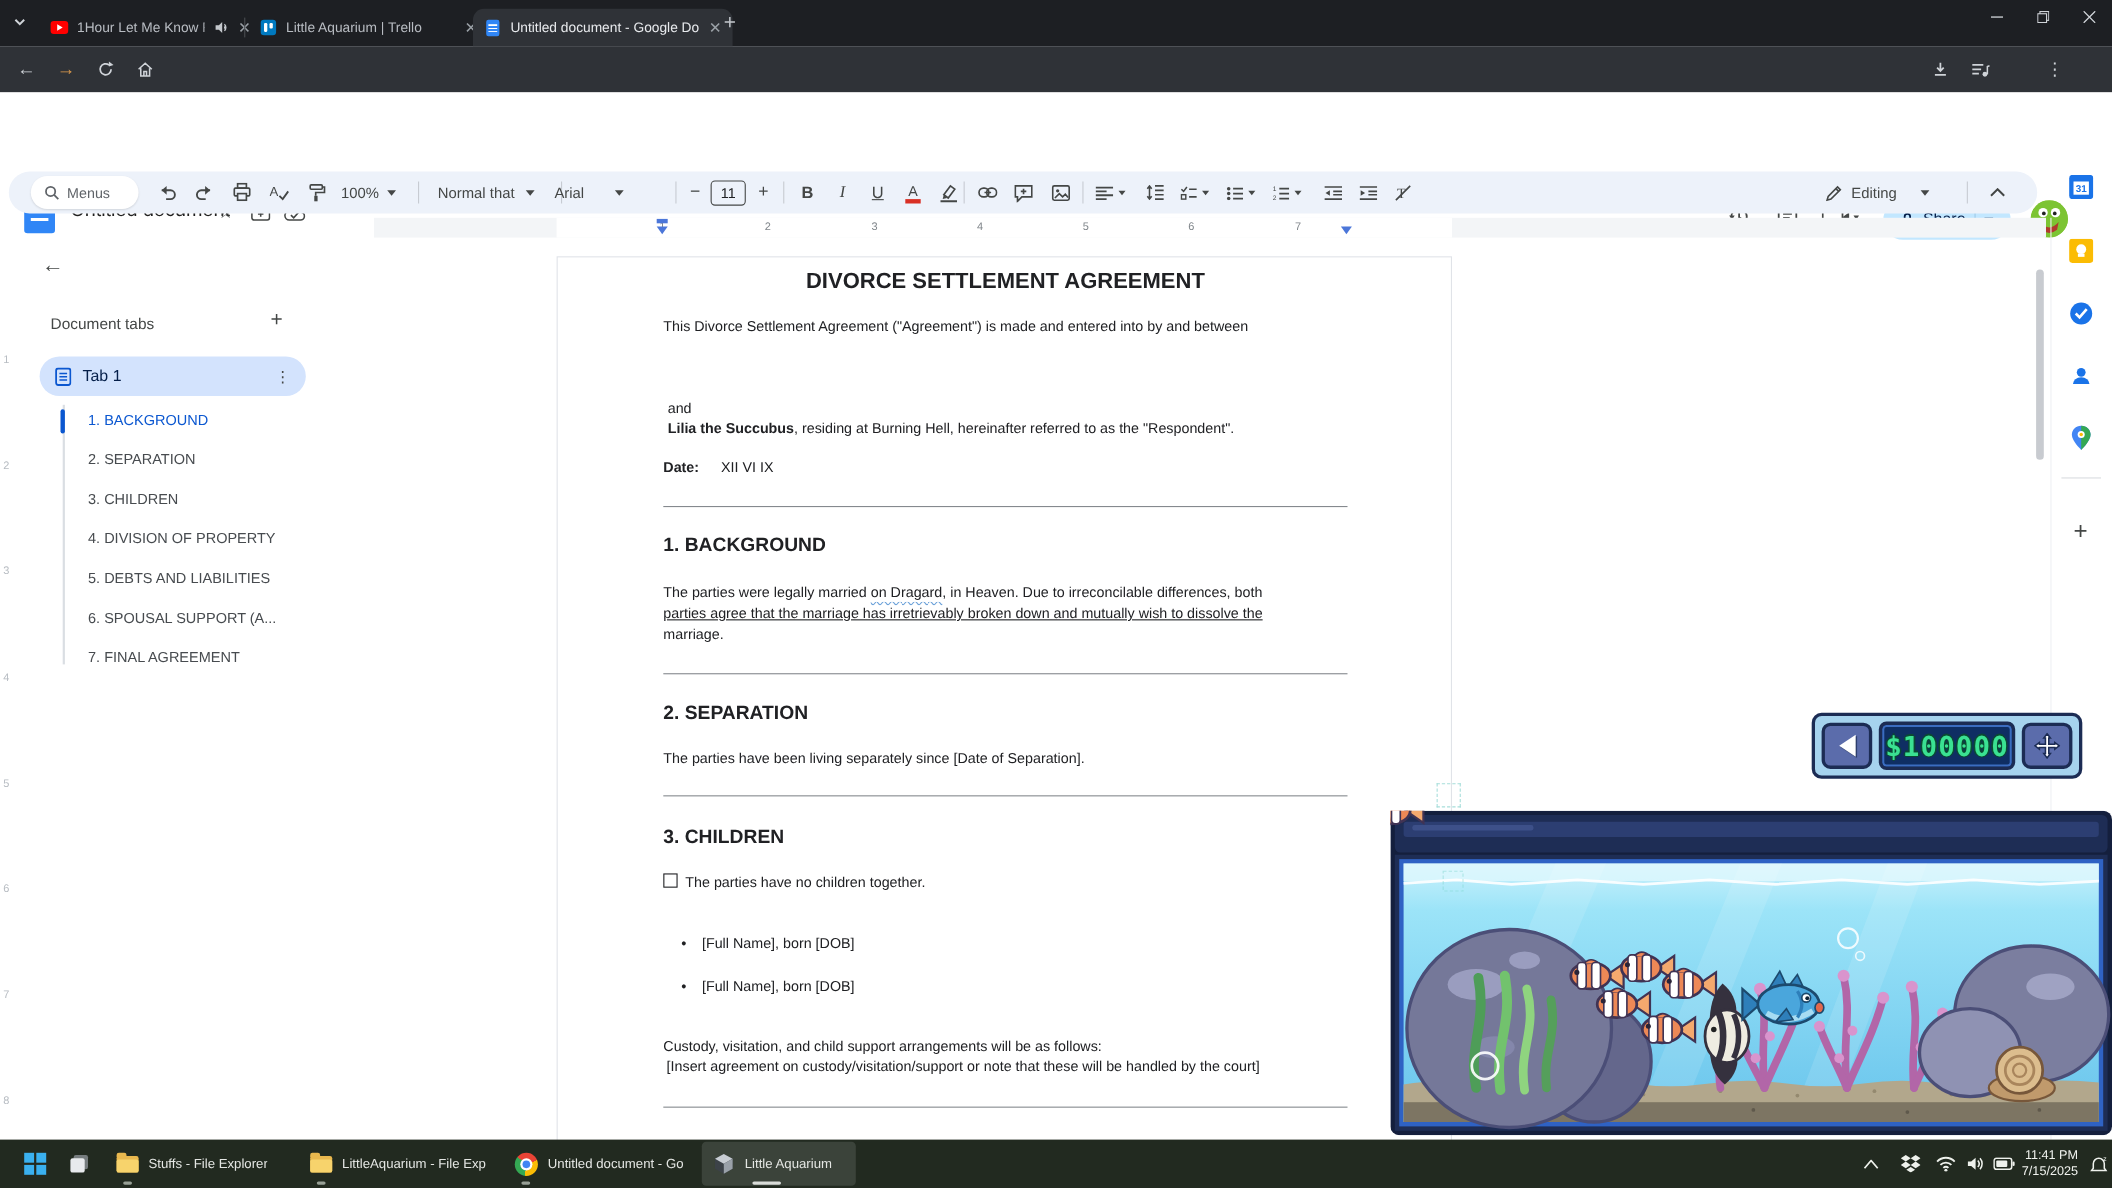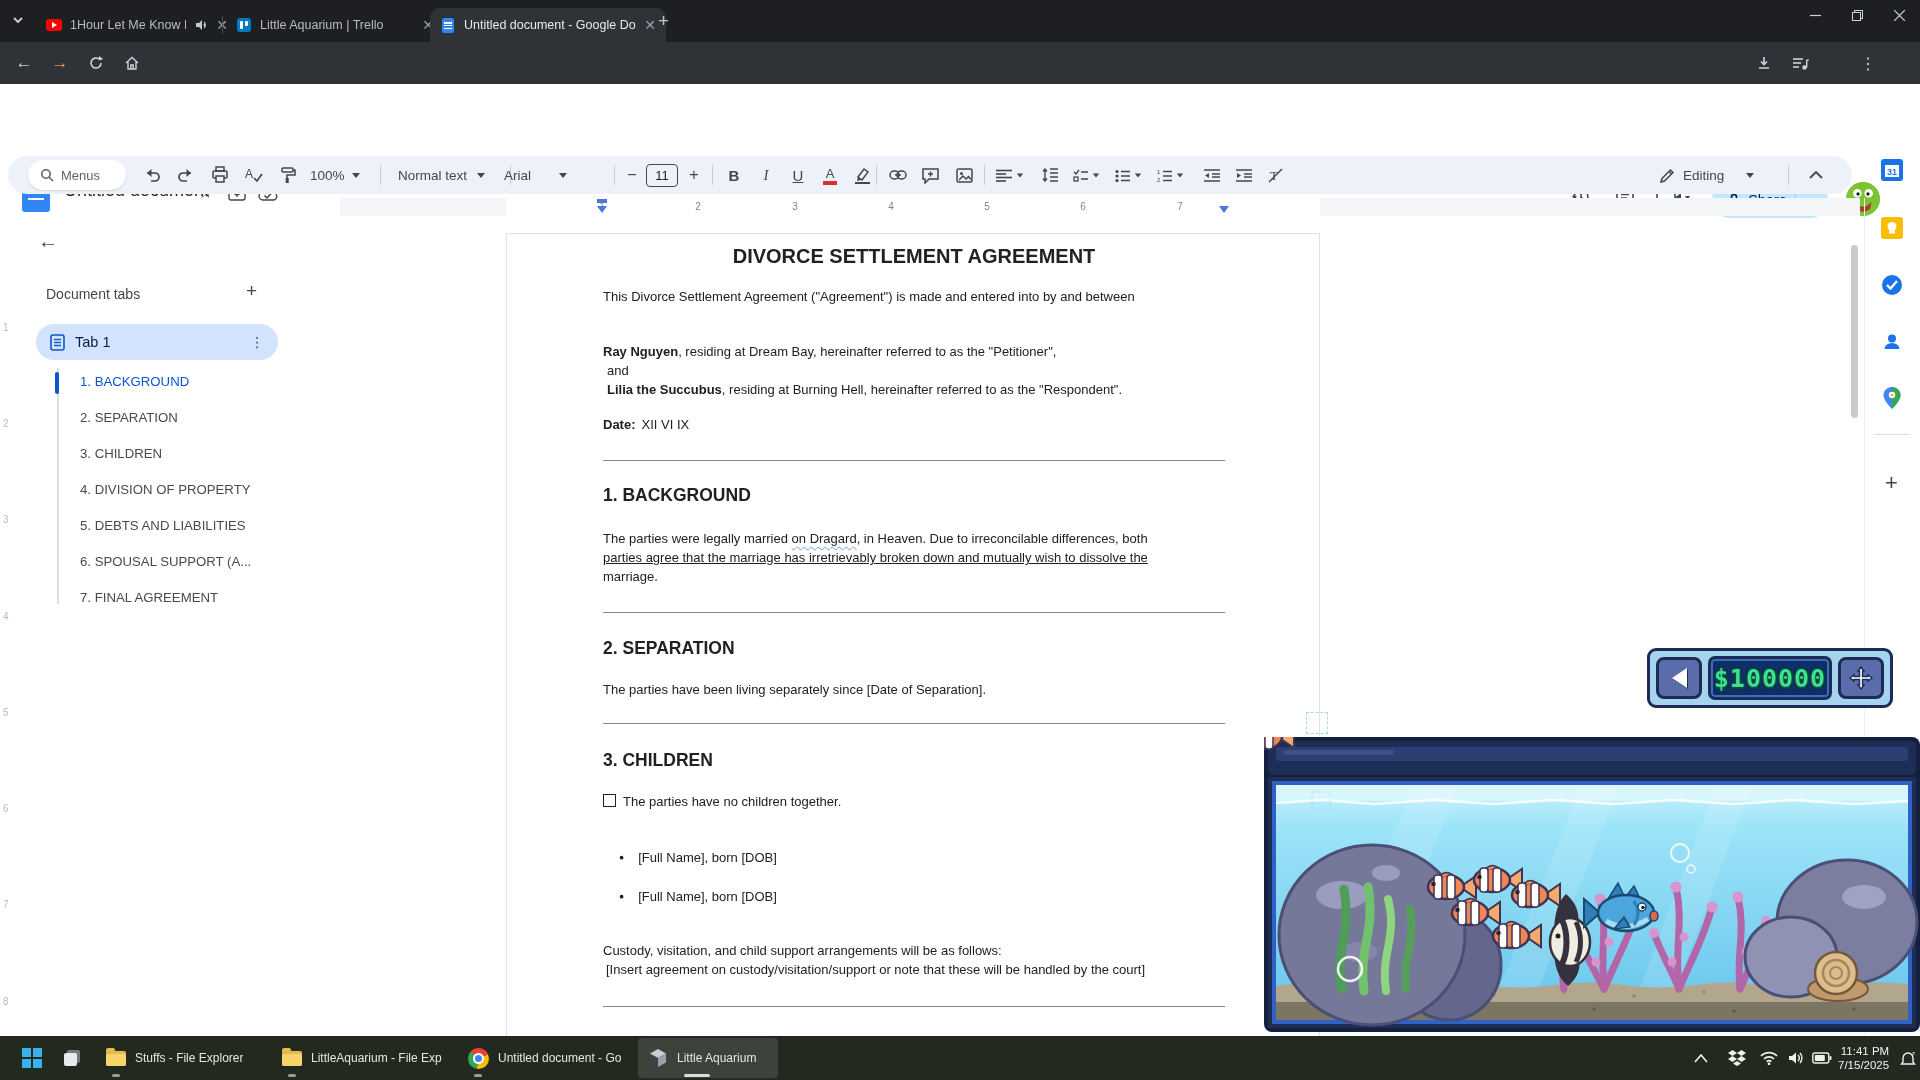--- a/index.html
+++ b/index.html
@@ -303,21 +303,21 @@
           <path d="M14,4 h2 v5 h-8 v3" fill="none" stroke="#444746" stroke-width="1.5"></path>
           <rect x="6.7" y="12" width="3" height="5" fill="#444746"></rect>
         </svg>
       </div>
     <div class="tbtxt" style="left:302px;">
         <span>100%</span>
         <span class="caret" style="margin-left:7px;"></span>
       </div>
     <div class="vdiv" style="left:372px;"></div>
     <div class="tbtxt" style="left:390px;">
-        <span>Normal text</span>
+        <span>Normal that</span>
         <span class="caret" style="margin-left:10px;"></span>
       </div>
     <div class="vdiv" style="left:502px;"></div>
     <div class="tbtxt" style="left:496px;">
         <span>Arial</span>
         <span class="caret" style="margin-left:28px;"></span>
       </div>
     <div class="vdiv" style="left:606px;"></div>
     <div class="tbico" style="left:612px;font-size:16px;">−</div>
     <div class="sizebox">11</div>
@@ -488,24 +488,23 @@
   <div class="outline-item" style="top:410px;">2. SEPARATION</div>
   <div class="outline-item" style="top:446px;">3. CHILDREN</div>
   <div class="outline-item" style="top:482px;">4. DIVISION OF PROPERTY</div>
   <div class="outline-item" style="top:518px;">5. DEBTS AND LIABILITIES</div>
   <div class="outline-item" style="top:554px;">6. SPOUSAL SUPPORT (A...</div>
   <div class="outline-item" style="top:590px;">7. FINAL AGREEMENT</div>
 
   <div class="page">
     <div class="dline" style="top:13px;left:0;width:814px;text-align:center;font-weight:bold;font-size:20px;">DIVORCE SETTLEMENT AGREEMENT</div>
     <div class="dline" style="top:53px;">This Divorce Settlement Agreement ("Agreement") is made and entered into by and between</div>
-    <div class="dline" style="top:108px;"><b>Ray Nguyen</b><span>, residing at Dream Bay, hereinafter referred to as the "Petitioner",</span></div>
     <div class="dline" style="top:127px;left:100px;">and</div>
     <div class="dline" style="top:146px;left:100px;"><b>Lilia the Succubus</b><span>, residing at Burning Hell, hereinafter referred to as the "Respondent".</span></div>
-    <div class="dline" style="top:181px;"><b>Date:</b><span style="margin-left:6px;">XII VI IX</span></div>
+    <div class="dline" style="top:181px;"><b>Date:</b><span style="margin-left:20px;">XII VI IX</span></div>
     <div class="doc-hr" style="top:226px;"></div>
     <div class="dhead" style="top:251px;">1. BACKGROUND</div>
     <div class="dline" style="top:295px;"><span>The parties were legally married </span><span class="squig">on Dragard</span><span>, in Heaven. Due to irreconcilable differences, both</span></div>
     <div class="dline" style="top:314px;text-decoration:underline;">parties agree that the marriage has irretrievably broken down and mutually wish to dissolve the</div>
     <div class="dline" style="top:333px;">marriage.</div>
     <div class="doc-hr" style="top:378px;"></div>
     <div class="dhead" style="top:404px;">2. SEPARATION</div>
     <div class="dline" style="top:446px;">The parties have been living separately since [Date of Separation].</div>
     <div class="doc-hr" style="top:489px;"></div>
     <div class="dhead" style="top:516px;">3. CHILDREN</div>

